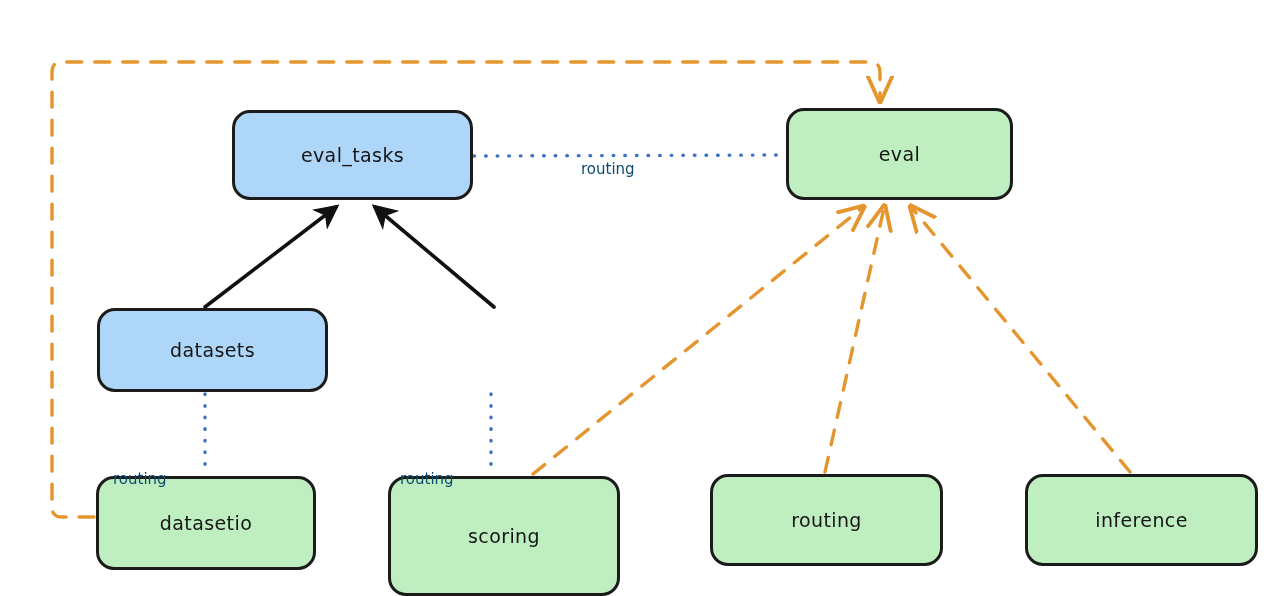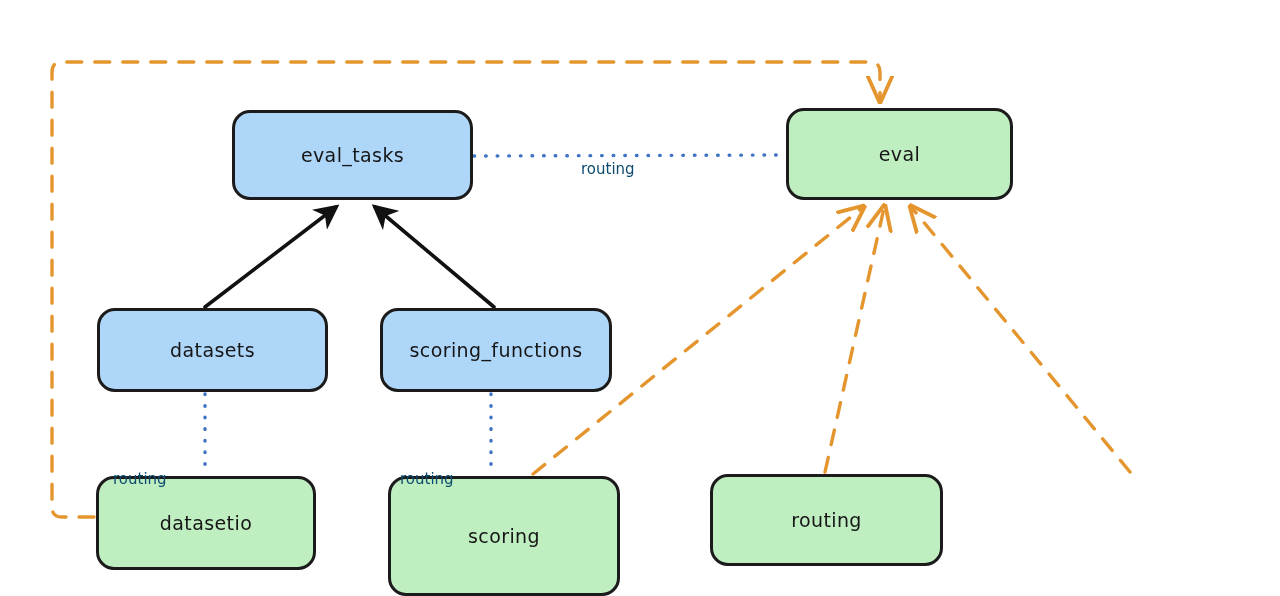--- a/index.html
+++ b/index.html
@@ -98,36 +98,36 @@
   </div>
 
   <div class="node provider" style="left:786px; top:108px; width:227px; height:92px;text-align:right;">
     <span class="node-label">eval</span>
   </div>
 
   <div class="node api" style="left:97px; top:308px; width:231px; height:84px;">
     <span class="node-label">datasets</span>
   </div>
 
-  <div class="node api" style="left:380px; top:308px; width:232px; height:84px;">
-    <span class="node-label">scoring_functions</span>
-  </div>
 
   <div class="node provider" style="left:96px; top:476px; width:220px; height:94px;text-align:right;">
     <span class="node-label">datasetio</span>
   </div>
 
   <div class="node provider" style="left:388px; top:476px; width:232px; height:120px;">
     <span class="node-label">scoring</span>
   </div>
 
   <div class="node provider" style="left:710px; top:474px; width:233px; height:92px;">
     <span class="node-label">routing</span>
   </div>
 
+  <div class="node provider" style="left:1025px; top:474px; width:233px; height:92px;">
+    <span class="node-label">inference</span>
+  </div>
 
   <div class="edge-label" style="left:581px; top:118px;">routing</div>
 
   <div class="edge-label" style="left:113px; top:428px;">routing</div>
 
   <div class="edge-label" style="left:400px; top:428px;">routing</div>
 
 </div>
 
 </body></html>

